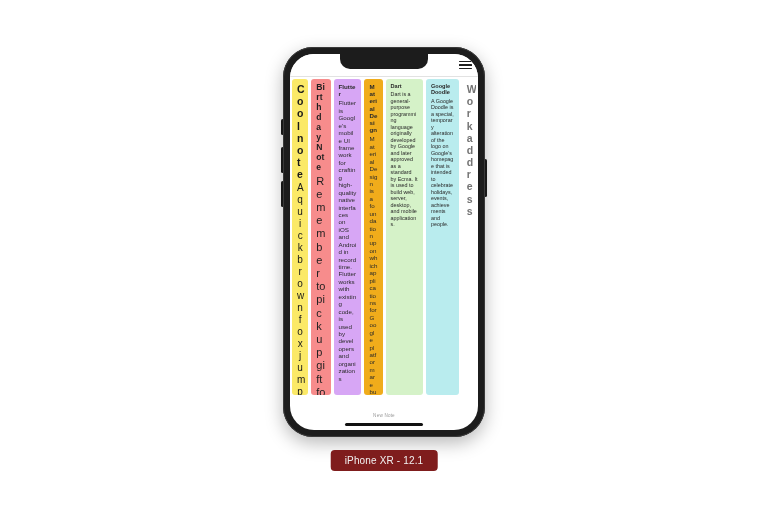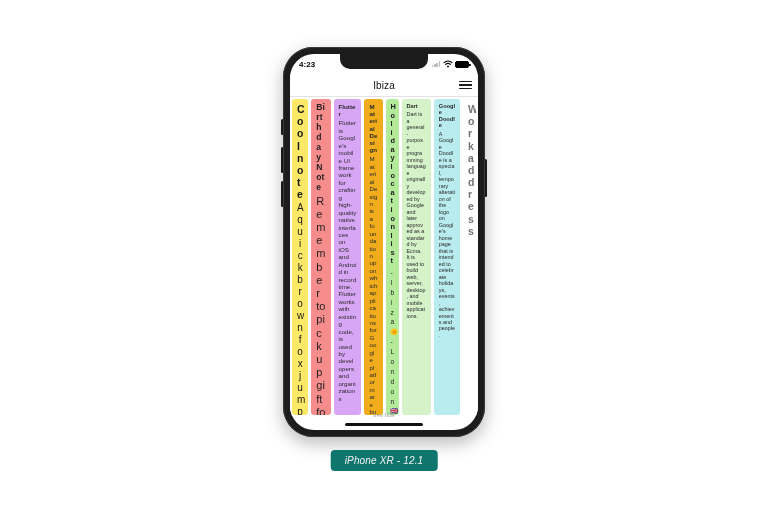--- a/index.html
+++ b/index.html
@@ -238,63 +238,43 @@
     border-radius: 2px;
     z-index: 25;
   }
 
   
   #device-label {
     position: absolute;
     left: 50%;
     transform: translateX(-50%);
     top: 450px;
-    background: #0f766e;
+    background: #7f1d1d;
     color: #f2f2f2;
     font-size: 10px;
     padding: 5px 14px;
     border-radius: 4px;
     letter-spacing: 0.15px;
     white-space: nowrap;
-    font-style: italic;
   }
 </style>
 </head>
 <body>
 
 <div id="device-frame">
 
   <div class="side-btn" id="btn-silent"></div>
   <div class="side-btn" id="btn-volup"></div>
   <div class="side-btn" id="btn-voldn"></div>
   <div class="side-btn" id="btn-power"></div>
 
   <div id="screen">
 
     <div id="notch"></div>
 
-    <div id="status-bar">
-      <div id="status-time">4:23</div>
-      <div id="status-right">
-        <span class="sig-bars">
-          <i></i>
-            <i></i>
-            <i></i>
-            <i></i>
-        </span>
-        <span>
-          <svg class="wifi-ico" width="10" height="8" viewBox="0 0 10 8">
-            <path d="M1 2.6 A6 6 0 0 1 9 2.6" stroke="#000" stroke-width="1.1" fill="none" stroke-linecap="round"></path>
-            <path d="M2.6 4.4 A3.6 3.6 0 0 1 7.4 4.4" stroke="#000" stroke-width="1.1" fill="none" stroke-linecap="round"></path>
-            <circle cx="5" cy="6.4" r="0.95" fill="#000"></circle>
-          </svg>
-        </span>
-        <span class="batt"></span>
-      </div>
-    </div>
 
     <div id="nav-bar">
       <div id="nav-title">Ibiza</div>
       <div id="menu-button">
         <span></span>
           <span></span>
           <span></span>
       </div>
     </div>
 
@@ -320,28 +300,20 @@
         <div class="note-card t-sm" style="background:#f0ac1b;color:#2a2a2a;flex:1 1 auto;">
           <div class="note-title">Material Design</div>
           <div class="note-body">Material Design is a foundation upon which applications for Google platform are built.
 These principles are</div>
         </div>
 
       </div>
 
       <div class="notes-col">
 
-        <div class="note-card t-list" style="background:#b4eb9a;color:#1f1f1f;">
-          <div class="note-title">Holiday location list</div>
-          <div class="note-body">- Ibiza🌞
-- London🇬🇧
-- Bora Bora Islands
-- Bali
-- Los Angeles🇺🇸</div>
-        </div>
 
         <div class="note-card t-xs" style="background:#d5f2c8;color:#2a2a2a;">
           <div class="note-title">Dart</div>
           <div class="note-body">Dart is a general-purpose programming language originally developed by Google and later approved as a standard by Ecma. It is used to build web, server, desktop, and mobile applications.</div>
         </div>
 
         <div class="note-card t-xs" style="background:#b9ecee;color:#2a2a2a;">
           <div class="note-title">Google Doodle</div>
           <div class="note-body">A Google Doodle is a special, temporary alteration of the logo on Google's homepage that is intended to celebrate holidays, events, achievements and people.</div>
         </div>

